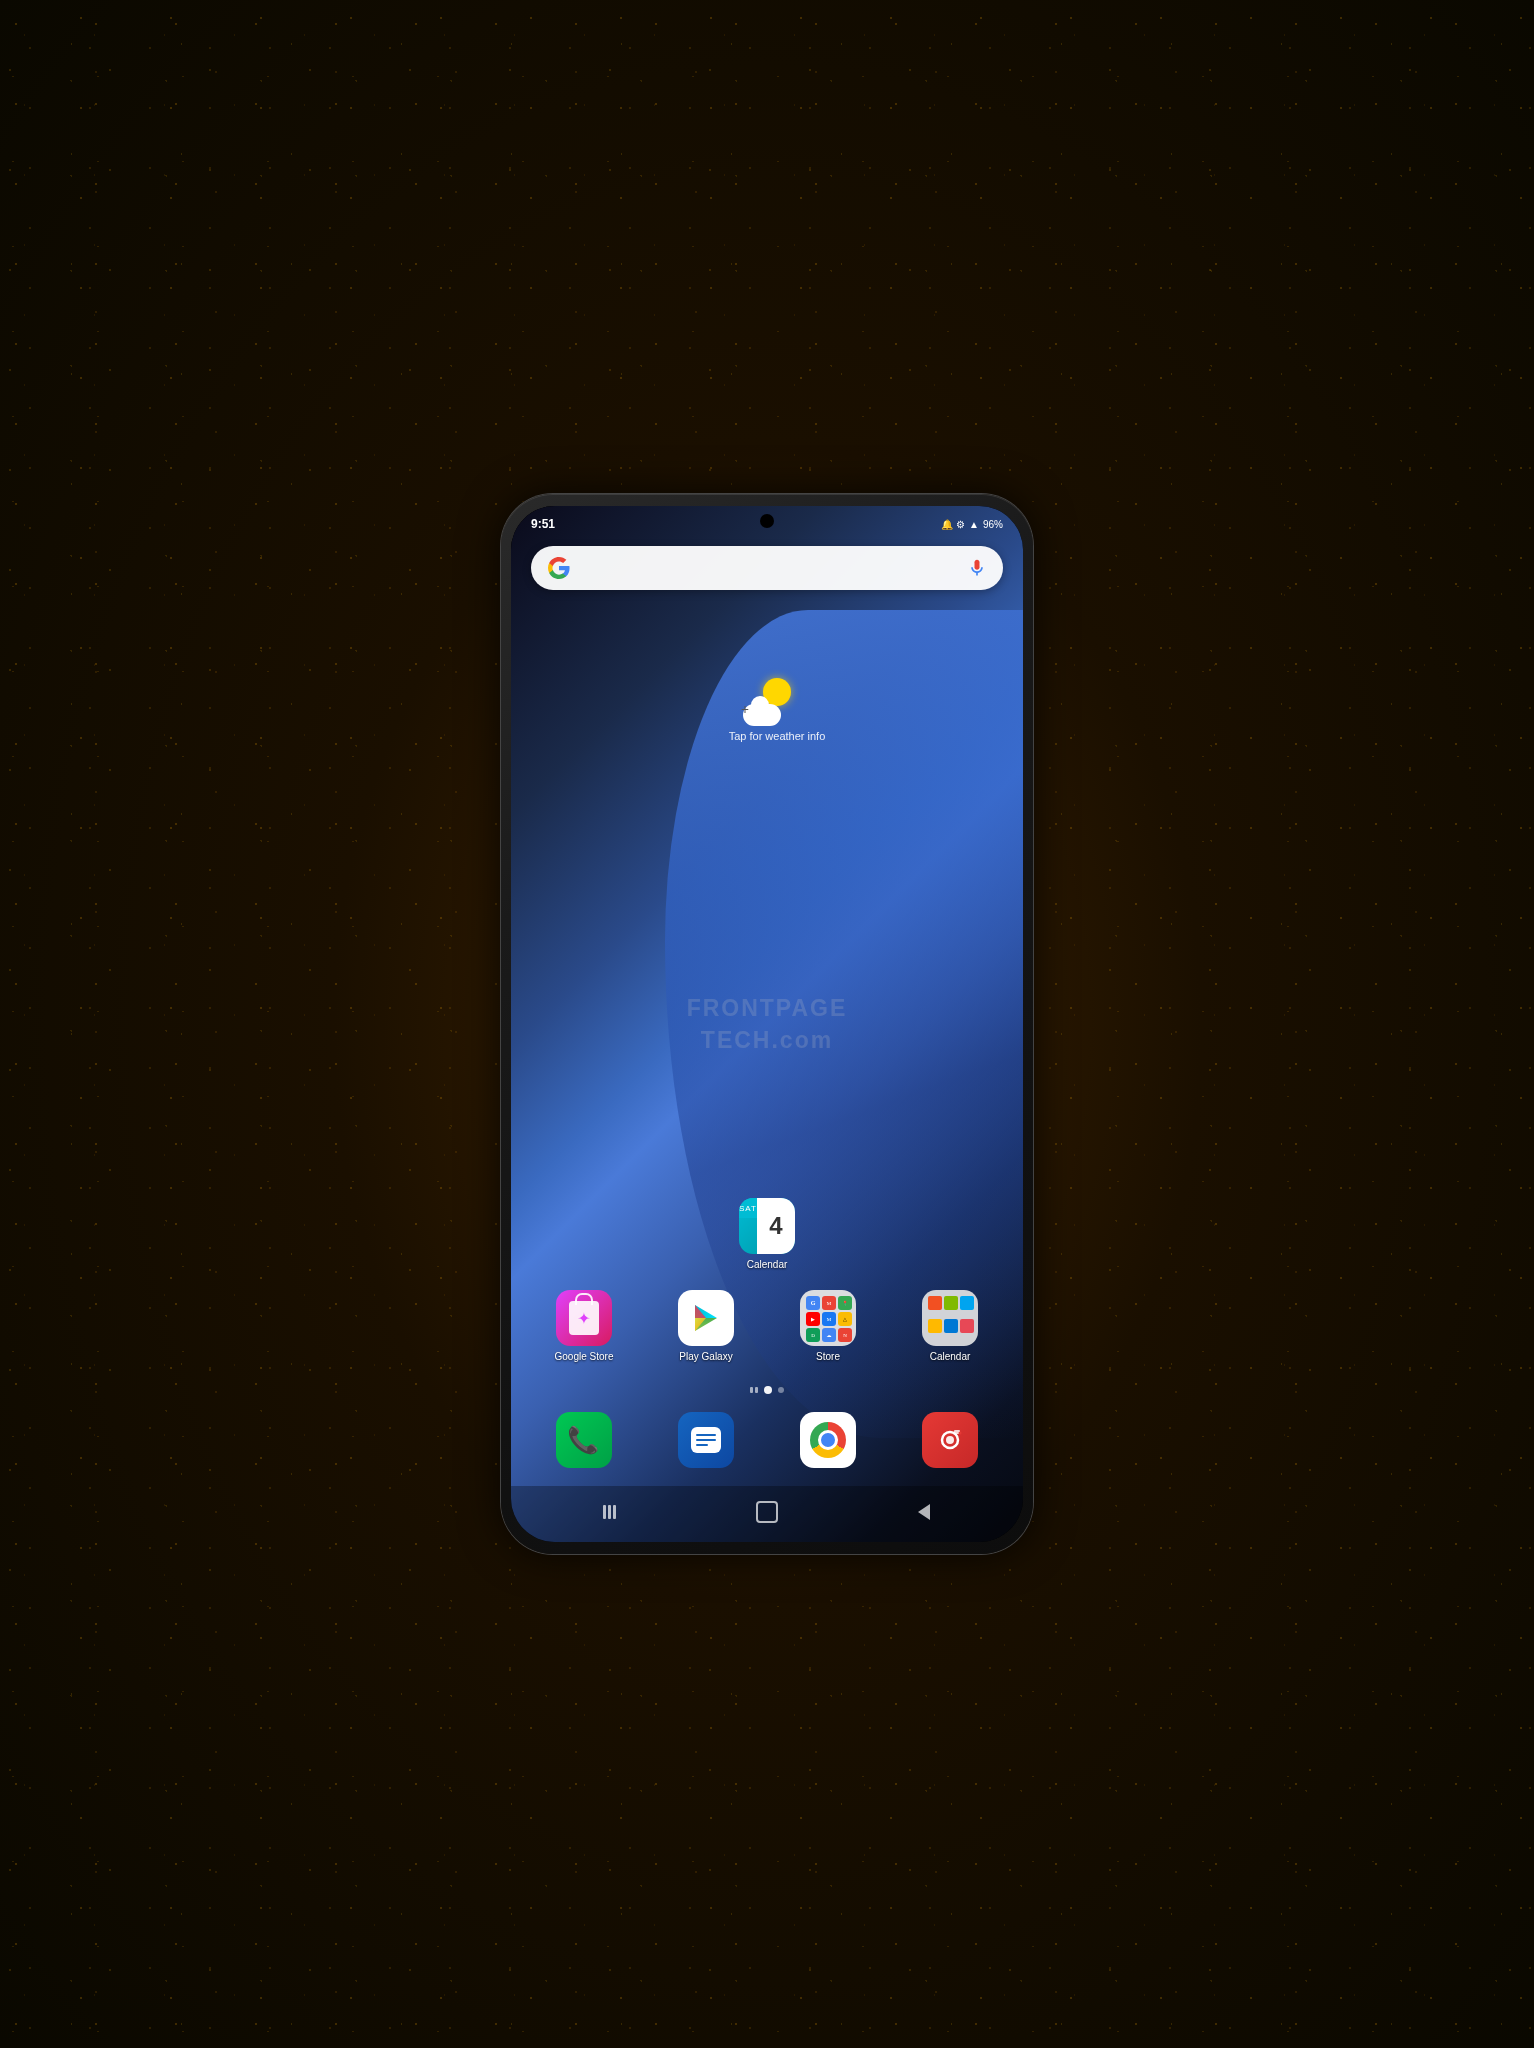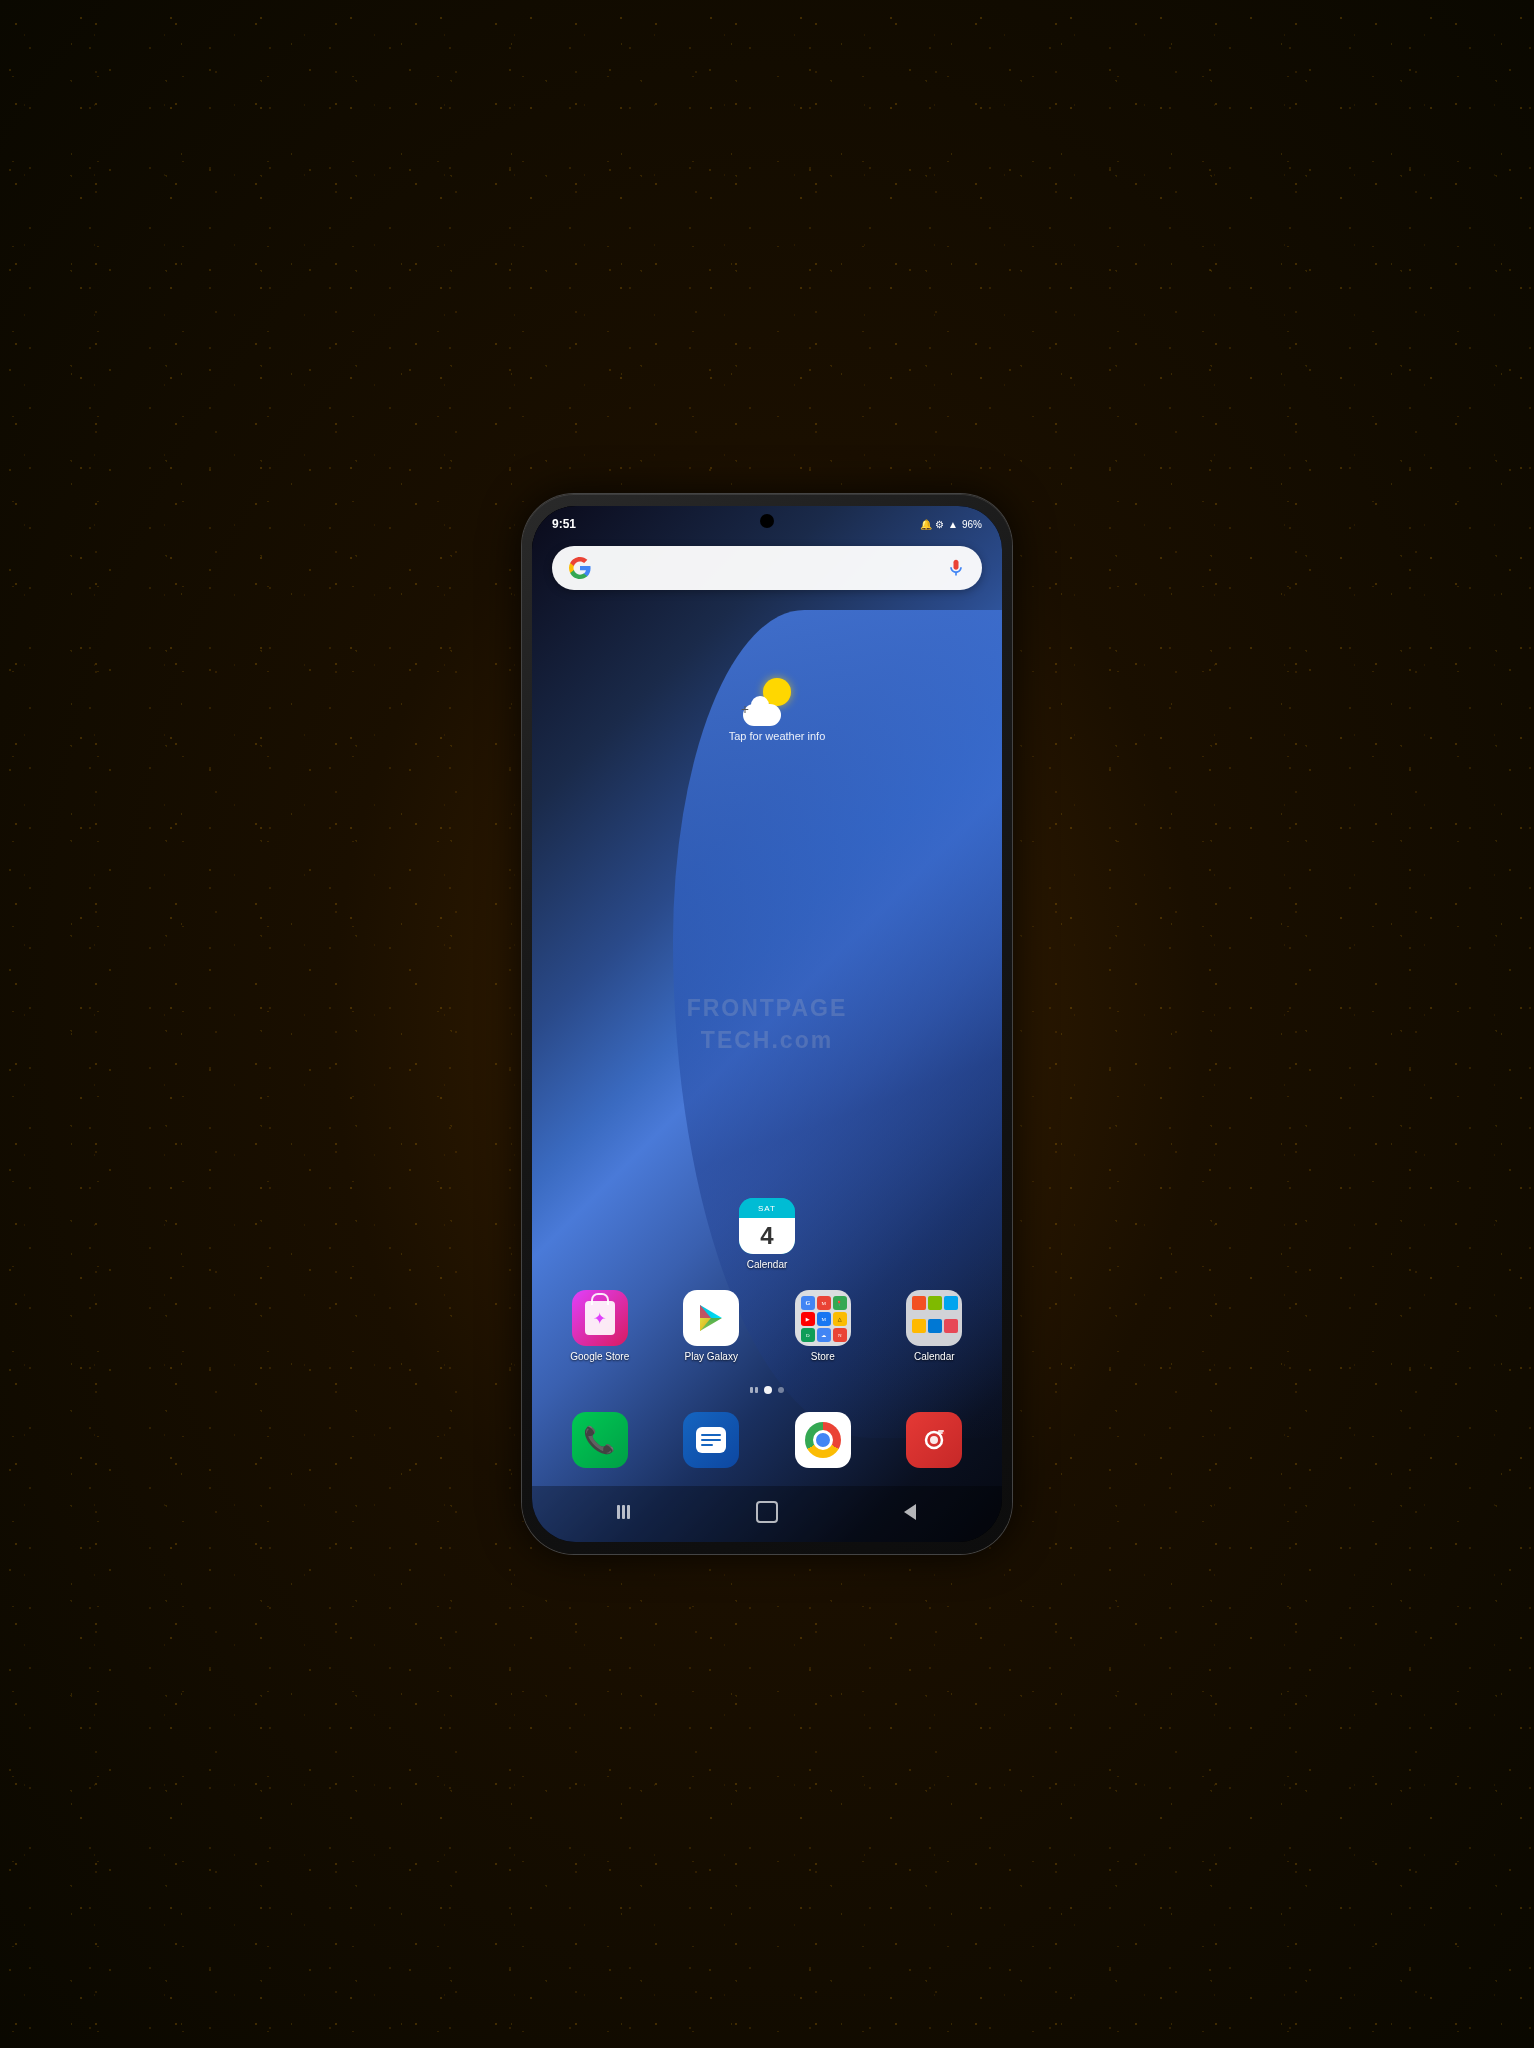--- a/index.html
+++ b/index.html
@@ -27,21 +27,21 @@
         radial-gradient(circle at 10% 70%, rgba(200,140,0,0.2) 1px, transparent 1px),
         radial-gradient(circle at 90% 20%, rgba(180,120,0,0.3) 1px, transparent 1px),
         radial-gradient(circle at 35% 50%, rgba(160,100,0,0.15) 1px, transparent 1px),
         radial-gradient(circle at 65% 40%, rgba(200,150,0,0.2) 1px, transparent 1px),
         radial-gradient(circle at 15% 90%, rgba(150,100,0,0.25) 1px, transparent 1px),
         radial-gradient(circle at 75% 85%, rgba(180,130,0,0.2) 1px, transparent 1px);
       background-size: 80px 80px, 120px 120px, 60px 60px, 100px 100px, 90px 90px, 70px 70px, 110px 110px, 85px 85px, 95px 95px;
     }
 
     .phone-outer {
-      width: 490px;
+      width: 532px;
       height: 1060px;
       background: linear-gradient(145deg, #2a2a2a 0%, #1a1a1a 30%, #111 70%, #0d0d0d 100%);
       border-radius: 52px;
       position: relative;
       box-shadow:
         0 0 0 1px #444,
         0 0 40px rgba(0,0,0,0.8),
         inset 0 1px 0 rgba(255,255,255,0.1);
       padding-left: 38px;
     }
@@ -523,21 +523,21 @@
     .galaxy-star {
       color: #e040fb;
       font-size: 16px;
     }
 
     
     .cal-icon-inner {
       width: 100%;
       height: 100%;
       display: flex;
-      flex-direction: column;
+      flex-direction: row;
       border-radius: 12px;
       overflow: hidden;
     }
 
     .cal-header {
       height: 20px;
       background: #00bcd4;
       display: flex;
       align-items: center;
       justify-content: center;

